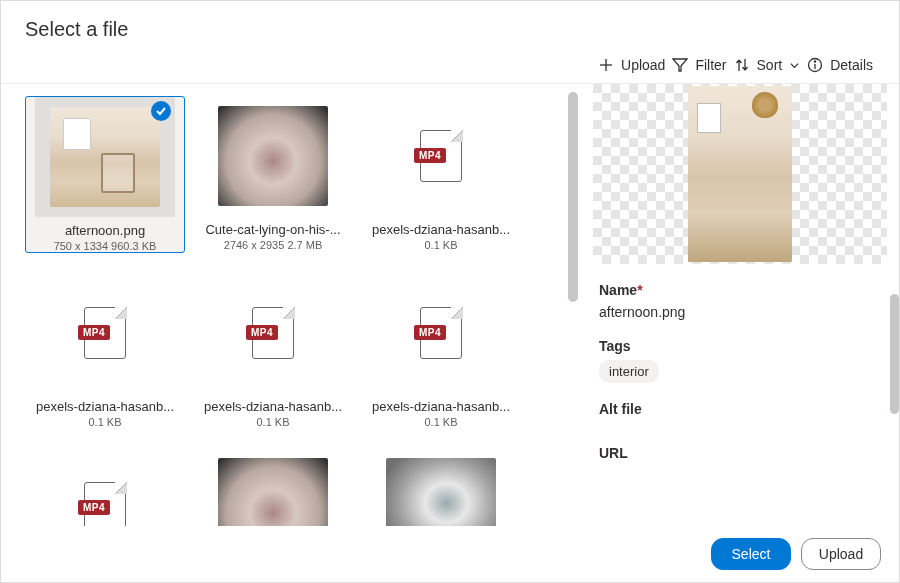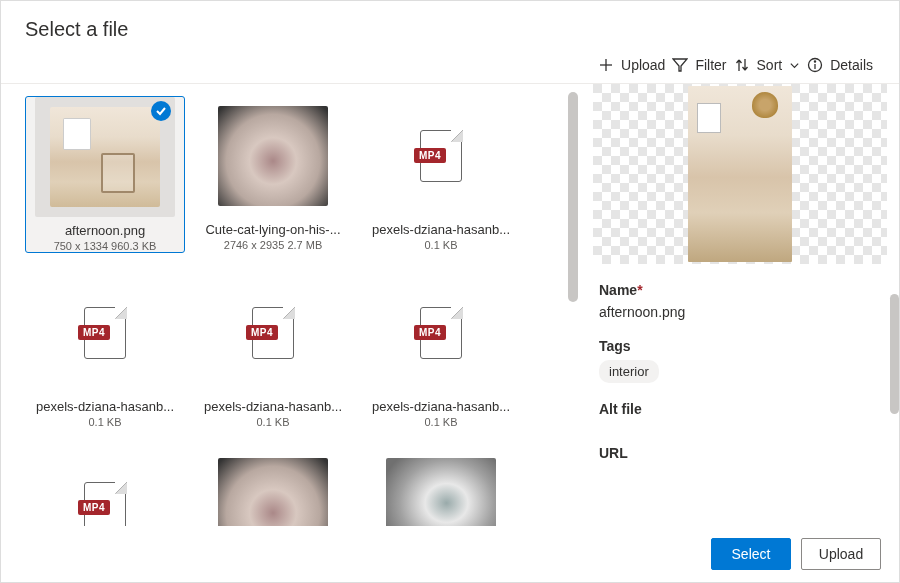--- a/index.html
+++ b/index.html
@@ -39,21 +39,21 @@
 .pv-img{width:104px;height:176px;background:linear-gradient(180deg,#f0e6d9 0%,#e8dccb 28%,#d8c4aa 52%,#e0d0b8 72%,#bfa77f 100%);position:relative;border-radius:1px}
 .pv-img::before{content:"";position:absolute;top:18px;left:10px;width:22px;height:28px;background:#fff;box-shadow:0 0 0 1px #bbb}
 .pv-img::after{content:"";position:absolute;top:6px;right:14px;width:26px;height:26px;background:radial-gradient(circle,#c8a46a 30%,#b08840 70%);border-radius:50% 50% 45% 45%}
 .meta{padding:18px 8px 0 6px}
 .meta label{display:block;font-size:14px;font-weight:600;color:#323130;margin-bottom:6px}
 .req{color:#a4262c}
 .meta .val{font-size:14px;color:#323130;margin-bottom:18px}
 .tag{display:inline-block;background:#f3f2f1;padding:4px 10px;font-size:13px;border-radius:10px;margin-bottom:18px}
 .side-scroll{position:absolute;right:0;top:210px;width:9px;height:120px;background:#c8c6c4;border-radius:6px}
 .footer{position:absolute;bottom:0;left:0;right:0;height:56px;display:flex;justify-content:flex-end;align-items:center;gap:10px;padding:0 18px;background:#fff}
-.btn{min-width:80px;height:32px;font-size:14px;border-radius:2px;cursor:pointer}
+.btn{min-width:80px;height:32px;font-size:14px;border-radius:12px;cursor:pointer}
 .btn-primary{background:#0078d4;color:#fff;border:1px solid #0078d4}
 .btn-secondary{background:#fff;color:#323130;border:1px solid #8a8886}
 </style>
 </head>
 <body>
 
 <div class="header">
   <h1>Select a file</h1>
   <button class="close-btn">
     <svg viewBox="0 0 16 16">

